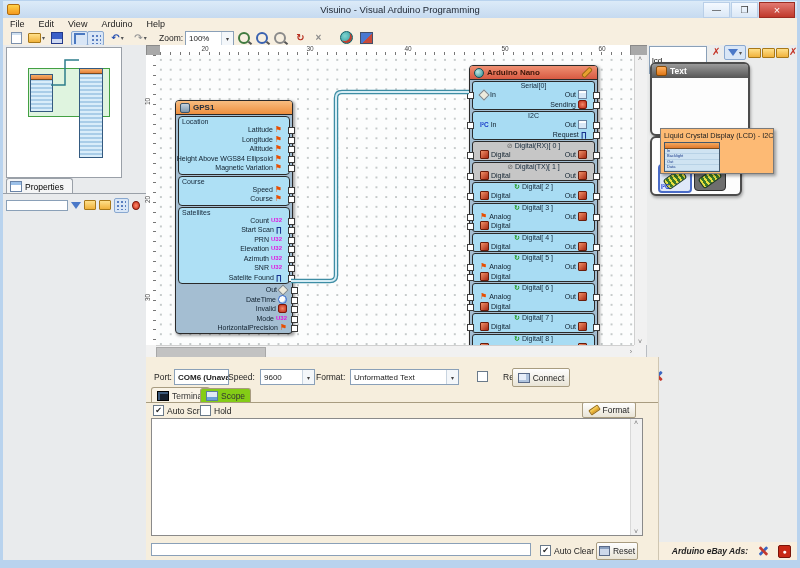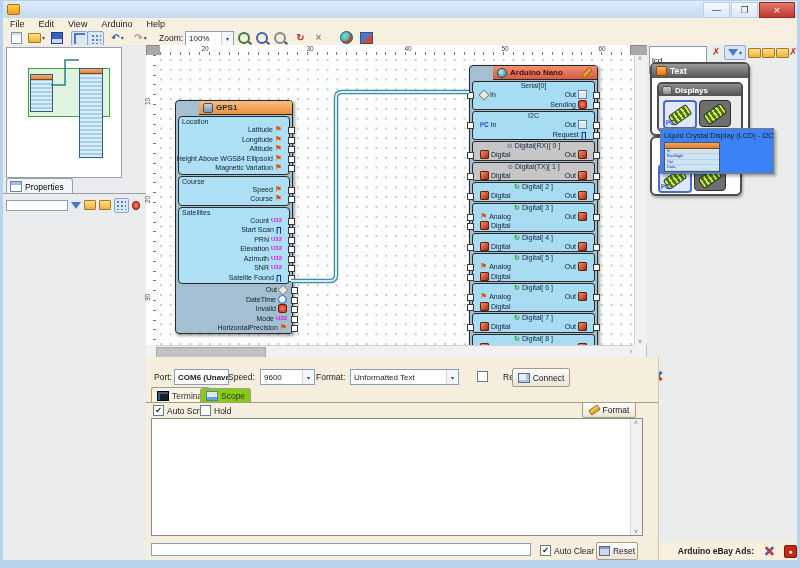--- a/index.html
+++ b/index.html
@@ -77,21 +77,21 @@
   #grid{left:10px;top:10px;width:478px;height:290px;overflow:hidden;background:#fcfdfd;
         background-image:radial-gradient(circle,#c6cbcb 0.8px,transparent 1px);background-size:9.8px 9.8px;}
   #vscroll{left:488px;top:10px;width:12px;height:290px;background:#f1f1f1;border-left:1px solid #d0d0d0;}
   #hscroll{left:10px;top:300px;width:478px;height:12px;background:#f1f1f1;border-top:1px solid #d0d0d0;}
   #hthumb{left:0;top:1px;width:108px;height:10px;background:#c2c2c2;border:1px solid #a8a8a8;}
   .sarrow{position:absolute;font-size:7px;color:#777;}
   
   .blk{position:absolute;border:1.5px solid #2a2a2a;border-radius:4px;background:#a4bed2;
        box-shadow:1.5px 1.5px 3px rgba(0,0,0,.35);}
   .blk-hd{height:13px;display:flex;align-items:center;gap:3px;padding:0 4px;border-bottom:1px solid #2a2a2a;
-          border-radius:2.5px 2.5px 0 0;font-size:8px;font-weight:bold;color:#26303c;margin-left:23px;}
+          border-radius:2.5px 2.5px 0 0;font-size:8px;font-weight:bold;color:#26303c;}
   .gps-hd{background:linear-gradient(#f8bd80,#ee8f3e);}
   .nano-hd{background:linear-gradient(#ef9072,#d85a42);}
   .hd-dot{width:8px;height:8px;border-radius:50%;background:radial-gradient(circle at 35% 35%,#bfe8e4,#2a8a90);border:1px solid #14525a;}
   .gps-dot{border-radius:2px;background:linear-gradient(#c3d2e0,#7c96ac);border:1px solid #3c5468;width:8px;height:8px;}
   .sect{margin:1px 2px;border:1px solid #2a2a2a;border-radius:4px;background:#aee0f5;padding-bottom:1px;}
   .sect-name{font-size:7px;color:#16283a;padding:1px 0 0 3px;height:7px;line-height:7px;}
   .pin-row{position:relative;height:9.5px;display:flex;align-items:center;justify-content:flex-end;
            padding-right:7px;font-size:7px;color:#10202e;white-space:nowrap;}
   .pin-row.left{justify-content:flex-start;padding-right:0;padding-left:7px;}
   .sq{position:absolute;width:5px;height:5px;background:#fff;border:1px solid #3a3a3a;top:2px;}
@@ -124,28 +124,28 @@
          gap:3px;padding:0 4px;color:#fff;font-size:8.5px;font-weight:bold;}
   .grpbox{position:absolute;border:2px solid #4c4c4c;border-radius:5px;background:#ececec;}
   .grphd{height:12px;background:linear-gradient(#8e8e8e,#525252);display:flex;align-items:center;gap:3px;padding:0 3px;
          color:#fff;font-size:8px;font-weight:bold;border-radius:2px 2px 0 0;}
   .palbtn{position:absolute;width:30px;height:25px;background:#6e6e6e;border:1px solid #2e2e2e;border-radius:4px;
           display:flex;align-items:center;justify-content:center;}
   .palbtn.sel{background:#dfe8f8;border:2px solid #4a6cc8;}
   .lcd-ic{width:20px;height:10px;border:1px solid #1c3a1c;border-radius:3px;transform:rotate(-35deg);
           background:repeating-linear-gradient(90deg,#e8e040 0 2px,#3a7a28 2px 4.5px);}
   .i2c-badge{position:absolute;left:1px;bottom:1px;font-size:6.5px;font-weight:bold;color:#1535d5;}
-  #tooltip{left:13px;top:83px;width:112px;height:44px;background:#3b82f6;border:1px solid #7a7a7a;
+  #tooltip{left:13px;top:83px;width:112px;height:44px;background:#fdba74;border:1px solid #7a7a7a;
            box-shadow:2px 2px 3px rgba(0,0,0,.35);z-index:20;}
   #tooltip-text{font-size:7.3px;color:#222;padding:2px 2px 0 3px;white-space:nowrap;}
   #tt-prev{position:absolute;left:3px;top:13px;width:54px;height:28px;border:1px solid #44586c;background:#cfe3f2;}
   #tt-prev .ph{height:5px;background:linear-gradient(#f4a85e,#e07a2e);border-bottom:1px solid #7a4a1c;}
   #tt-prev .pr{height:4.4px;border-bottom:1px solid #b8d2e6;font-size:4px;color:#1a3a8a;padding-left:2px;line-height:4.4px;}
   #ads-strip{left:0;right:0;bottom:0;height:18px;background:#f8efdf;display:flex;align-items:center;
-             justify-content:flex-end;gap:9px;}
+             justify-content:flex-end;gap:9px;padding-right:6px;font-style:italic;}
   #ads-label{font-size:8.5px;font-weight:bold;color:#222;}
   
   #bottom-panel{left:146px;top:357px;width:512px;bottom:8px;background:#f6eedd;border-right:1px solid #cfc6b2;}
   .lbl{font-size:8.5px;color:#222;}
   .combo{position:absolute;height:14px;background:#fff;border:1px solid #8aa0b8;display:flex;align-items:center;
          font-size:8px;color:#222;padding-left:3px;overflow:hidden;}
   .combo .arr{margin-left:auto;border-left:1px solid #c8d4e0;width:11px;align-self:stretch;display:flex;
               align-items:center;justify-content:center;font-size:6px;color:#444;background:#f4f7fa;}
   .cb{width:9px;height:9px;background:#fff;border:1px solid #6a7a8a;display:inline-flex;align-items:center;
       justify-content:center;font-size:8px;color:#222;line-height:8px;}
@@ -157,20 +157,21 @@
   #term-box{left:5px;top:61px;width:490px;height:116px;background:#fff;border:1px solid #8a8a8a;}
   #term-vscroll{position:absolute;right:0;top:0;width:11px;bottom:0;background:#f1f1f1;border-left:1px solid #d8d8d8;}
   #send-input{left:5px;top:186px;width:380px;height:13px;border:1px solid #8aa0b8;background:#fff;font-size:8px;padding:0 2px;}
   input{font-family:inherit;box-sizing:border-box;}
 </style>
 </head>
 <body>
 
 <div id="titlebar" class="abs">
   <span id="app-icon"></span>
+  <span id="title-text">Visuino - Visual Arduino Programming</span>
   <span style="margin-left:auto;display:flex;gap:1px;padding-right:2px;z-index:2;">
     <span class="winbtn" id="btn-min">—</span>
     <span class="winbtn" id="btn-max">❐</span>
     <span class="winbtn" id="btn-close">×</span>
   </span>
 </div>
 
 <div id="menubar" class="abs">
   <span class="menu-item">File</span>
   <span class="menu-item">Edit</span>
@@ -659,33 +660,20 @@
   <span class="abs ic-folder" style="left:115px;top:3px;"></span>
   <span class="abs ic-folder" style="left:129px;top:3px;"></span>
   <span class="abs ic-x red" style="left:142px;top:1px;">✗</span>
 
   
   <div class="palbox" style="left:3px;top:17px;width:96px;height:70px;">
     <div class="palhd">
       <span style="width:9px;height:8px;background:linear-gradient(#ffb060,#e07818);border-radius:2px;border:1px solid #8a4c08;"></span>
       <span>Text</span>
     </div>
-    <div class="grpbox" style="left:5px;top:18px;width:82px;height:46px;">
-      <div class="grphd">
-        <span style="width:8px;height:7px;background:linear-gradient(#cfcfcf,#8a8a8a);border-radius:2px;border:1px solid #555;"></span>
-        <span>Displays</span>
-      </div>
-      <div class="palbtn sel" style="left:4px;top:16px;">
-        <span class="lcd-ic"></span>
-        <span class="i2c-badge">I²C</span>
-      </div>
-      <div class="palbtn" style="left:40px;top:16px;">
-        <span class="lcd-ic"></span>
-      </div>
-    </div>
   </div>
 
   
   <div class="palbox" style="left:3px;top:91px;width:88px;height:56px;">
     <div class="palbtn sel" style="left:6px;top:26px;">
       <span class="lcd-ic"></span>
       <span class="i2c-badge">I²C</span>
     </div>
     <div class="palbtn" style="left:42px;top:26px;">
       <span class="lcd-ic"></span>

